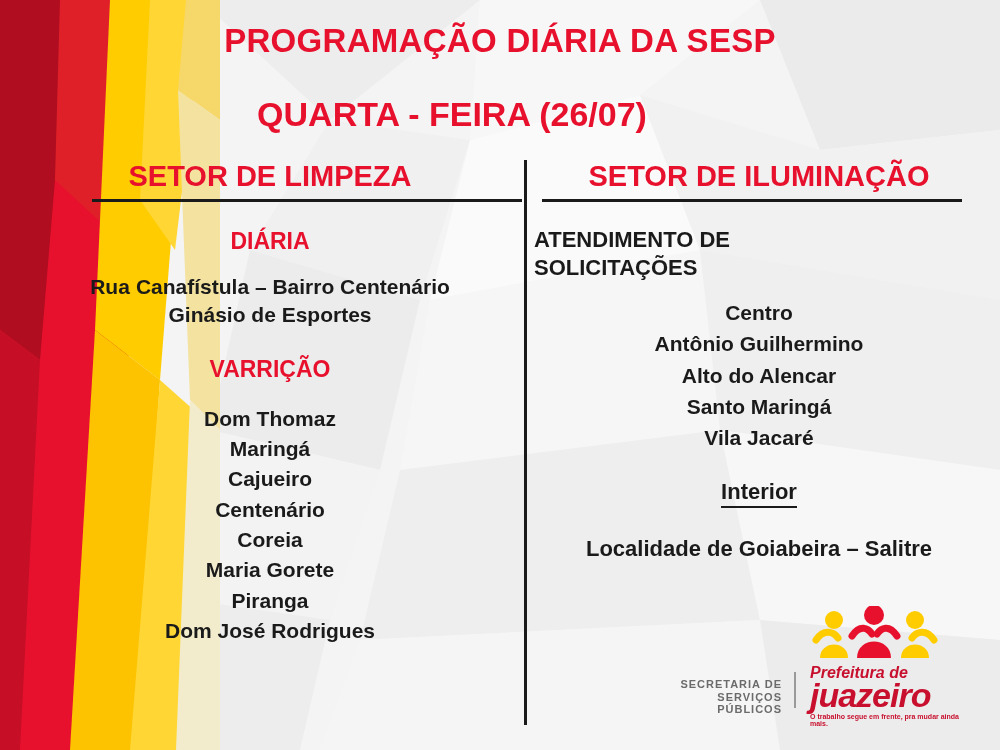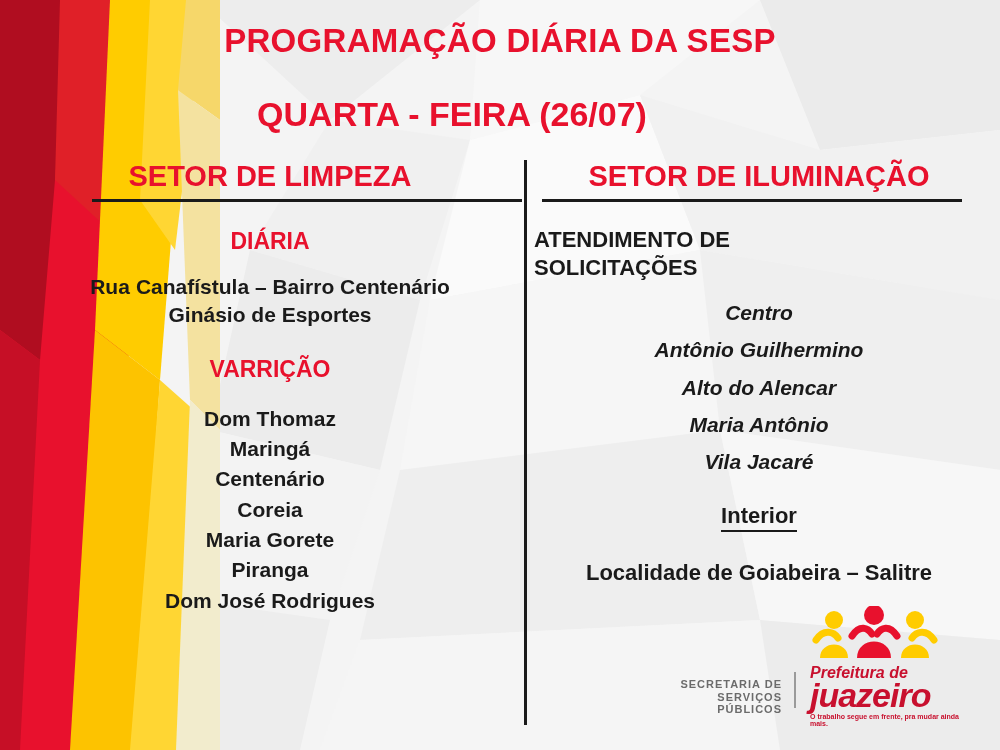--- a/index.html
+++ b/index.html
@@ -127,21 +127,21 @@
   .rua-prefix {
     display: inline-block;
     margin-right: 6px;
   }
   .list {
     margin-top: 22px;
   }
   .list .line { margin: 2px 0; }
 
   .right-list { margin-top: 18px; }
-  .right-list .line { margin: 9px 0; font-style: italic; }
+  .right-list .line { margin: 3px 0; }
 
   .interior {
     text-align: center;
     margin-top: 26px;
   }
   .interior-label {
     display: inline-block;
     color: #1a1a1a;
     font-size: 22px;
     font-weight: bold;
@@ -270,20 +270,21 @@
       <div class="section-head">DIÁRIA</div>
       <div class="line-rua">
         <span class="rua-prefix">Rua</span><span>Canafístula – Bairro Centenário</span>
       </div>
       <div class="line">Ginásio de Esportes</div>
 
       <div class="section-head">VARRIÇÃO</div>
       <div class="list">
         <div class="line">Dom Thomaz</div>
         <div class="line">Maringá</div>
+        <div class="line">Cajueiro</div>
         <div class="line">Centenário</div>
         <div class="line">Coreia</div>
         <div class="line">Maria Gorete</div>
         <div class="line">Piranga</div>
         <div class="line">Dom José Rodrigues</div>
       </div>
     </div>
 
     <div class="col col-right">
       <div class="col-head">SETOR DE ILUMINAÇÃO</div>
@@ -291,21 +292,21 @@
 
       <div class="section-head-dark">
         <div>ATENDIMENTO DE</div>
         <div>SOLICITAÇÕES</div>
       </div>
 
       <div class="right-list">
         <div class="line">Centro</div>
         <div class="line">Antônio Guilhermino</div>
         <div class="line">Alto do Alencar</div>
-        <div class="line">Maria Antônio</div>
+        <div class="line">Santo Maringá</div>
         <div class="line">Vila Jacaré</div>
       </div>
 
       <div class="interior">
         <span class="interior-label">Interior</span>
       </div>
       <div class="interior-value">Localidade de Goiabeira – Salitre</div>
     </div>
   </div>
 

